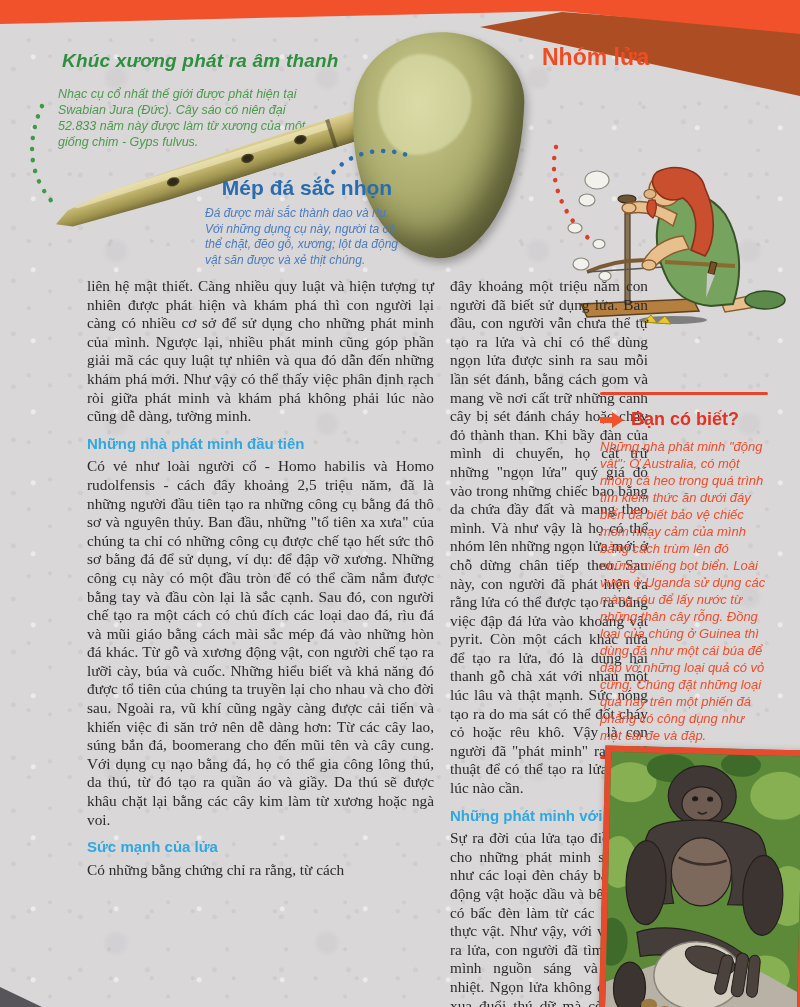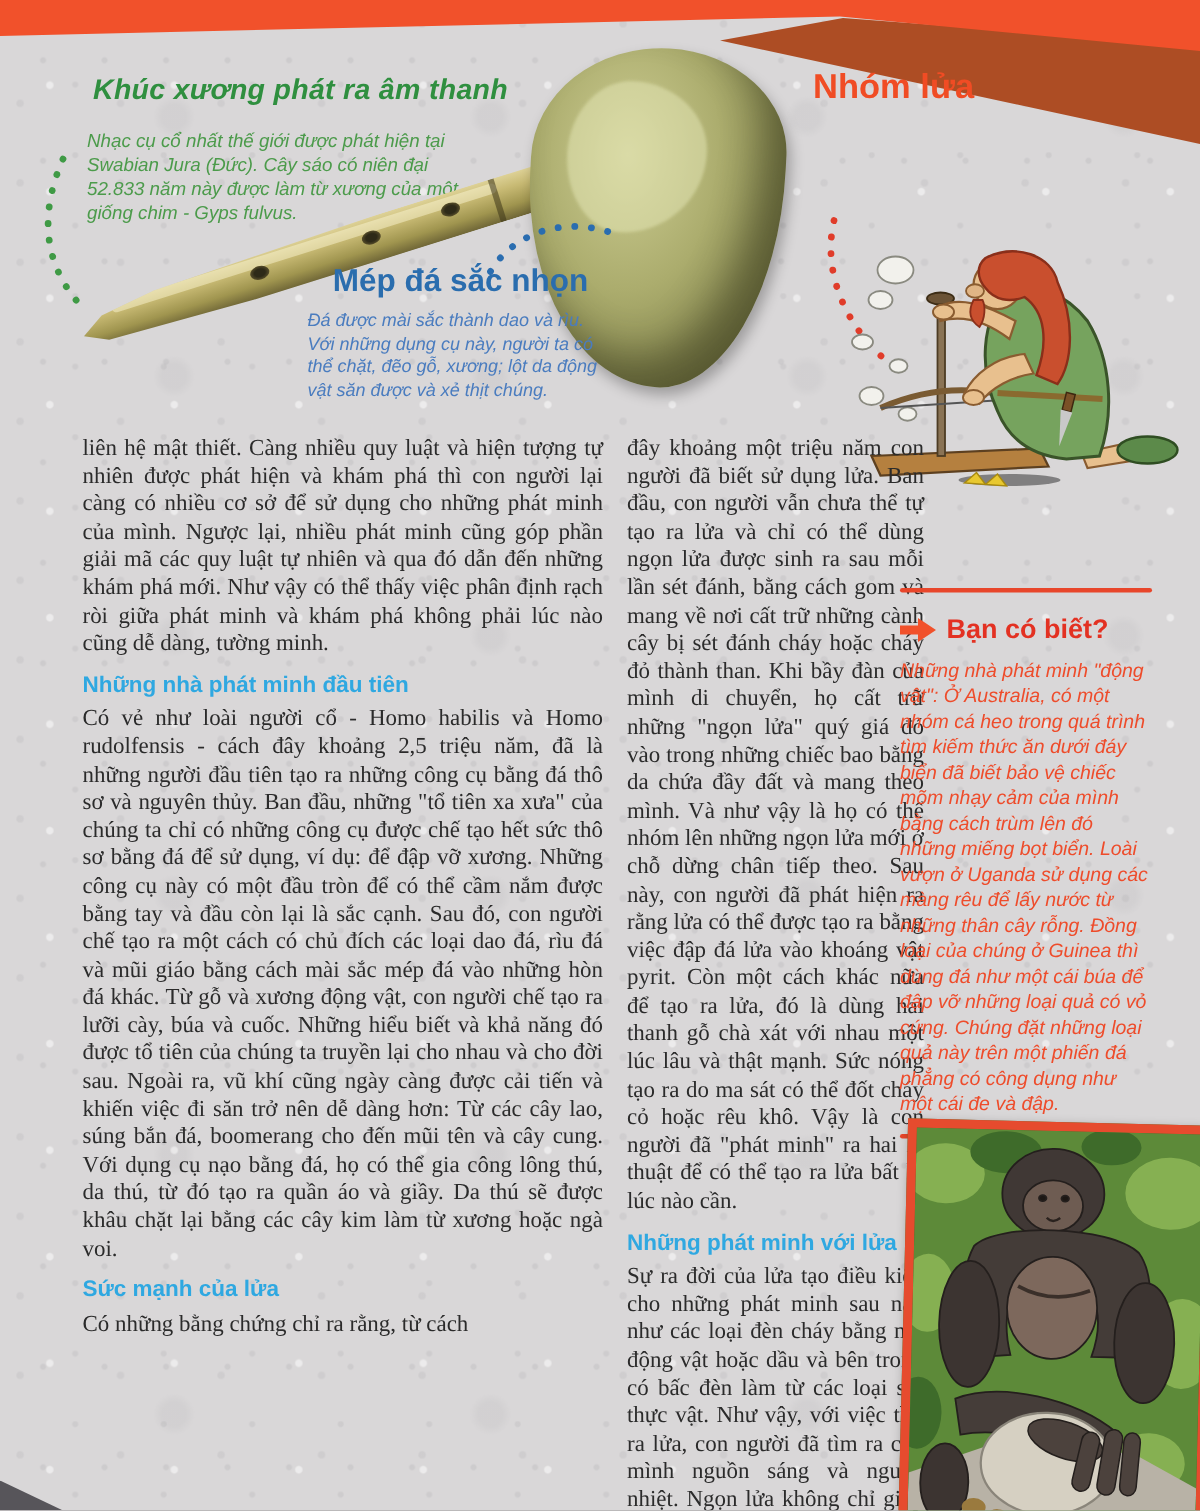--- a/index.html
+++ b/index.html
@@ -40,22 +40,22 @@
   .stone{position:absolute;left:352px;top:32px;width:170px;height:226px;transform:rotate(3deg);
     background:radial-gradient(ellipse at 38% 32%,#cccc92 0%,#abac6d 42%,#8a8c53 70%,#5c5e36 100%);
     border-radius:52% 48% 46% 54% / 34% 30% 66% 62%;
     box-shadow:inset -16px -20px 26px rgba(40,40,18,.45), 3px 5px 9px rgba(0,0,0,.28);}
   .stone .facet{position:absolute;left:14%;top:10%;width:55%;height:45%;
     background:rgba(235,238,190,.45);border-radius:45% 55% 60% 40%/50% 45% 55% 50%;
     filter:blur(1px);}
   
   .dots-overlay{position:absolute;left:0;top:0;width:800px;height:320px;pointer-events:none;}
   
-  .col{position:absolute;top:290px;color:#2b2b2b;font-family:"Liberation Serif", serif;
-    font-size:15.3px;line-height:18.6px;text-align:justify;}
+  .col{position:absolute;top:277px;color:#2b2b2b;font-family:"Liberation Serif", serif;
+    font-size:15.3px;line-height:18.6px;text-align:justify;margin-left:32px;}
   .col-left{left:55px;width:347px;}
   .col-right{left:418px;width:198px;}
   .col p{margin:0 0 0 0;}
   .col h3{margin:9px 0 4px 0;font-family:"Liberation Sans",sans-serif;font-size:15px;color:#2fa8e1;font-weight:bold;}
   
   .sidebar{position:absolute;left:600px;top:392px;width:168px;color:#ee4c2b;}
   .sidebar .rule{height:3px;background:#e8462b;border-radius:2px;}
   .sidebar .head{display:flex;align-items:center;gap:7px;margin:14px 0 8px 0;}
   .sidebar .head .title{font-size:18px;font-weight:bold;color:#e33122;}
   .sidebar .body{font-size:13px;font-style:italic;line-height:17px;margin-bottom:12px;}

